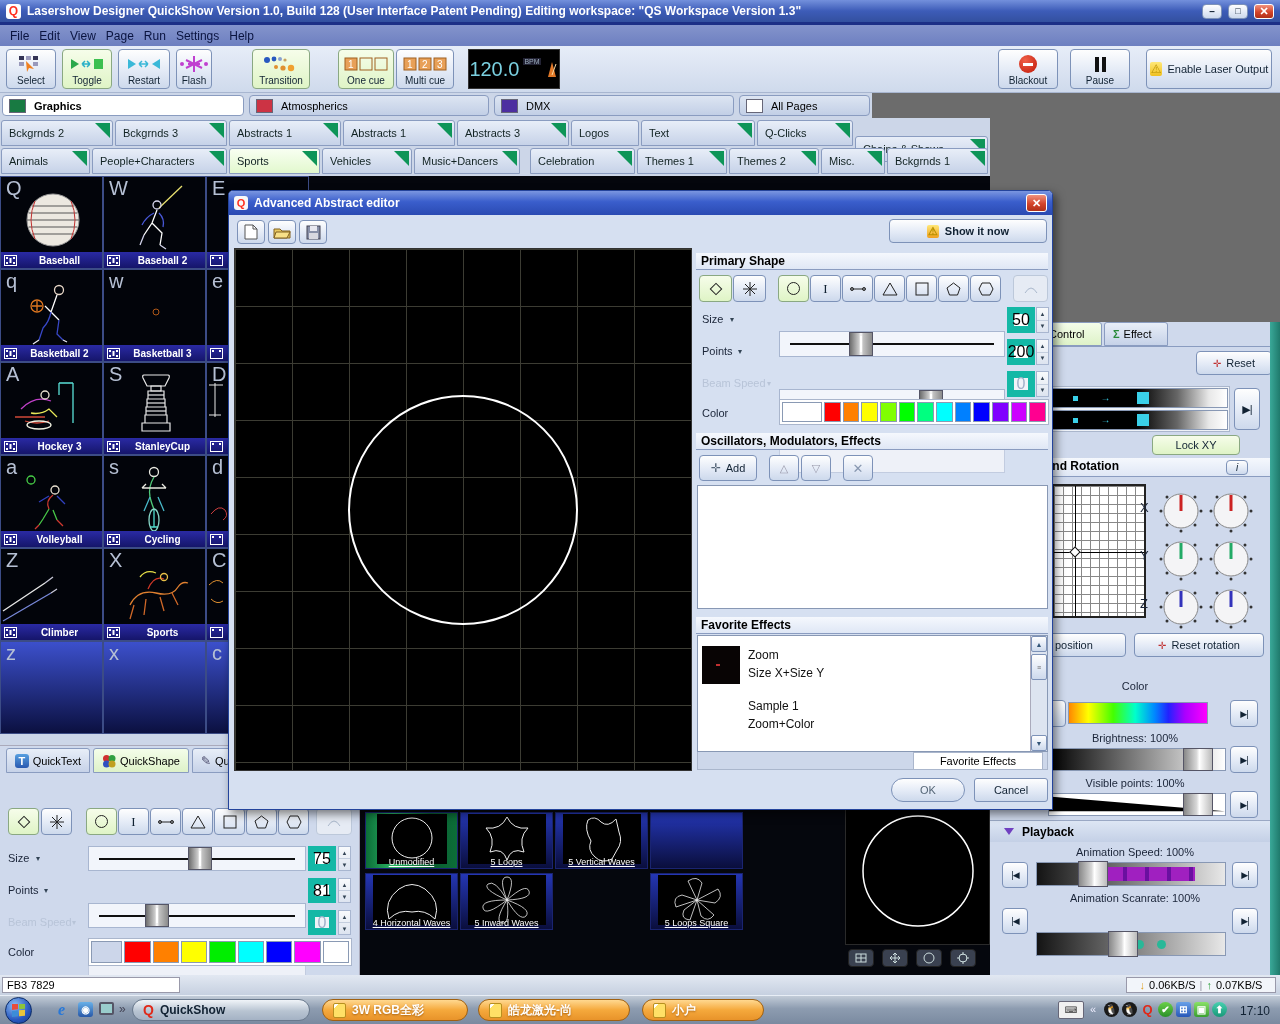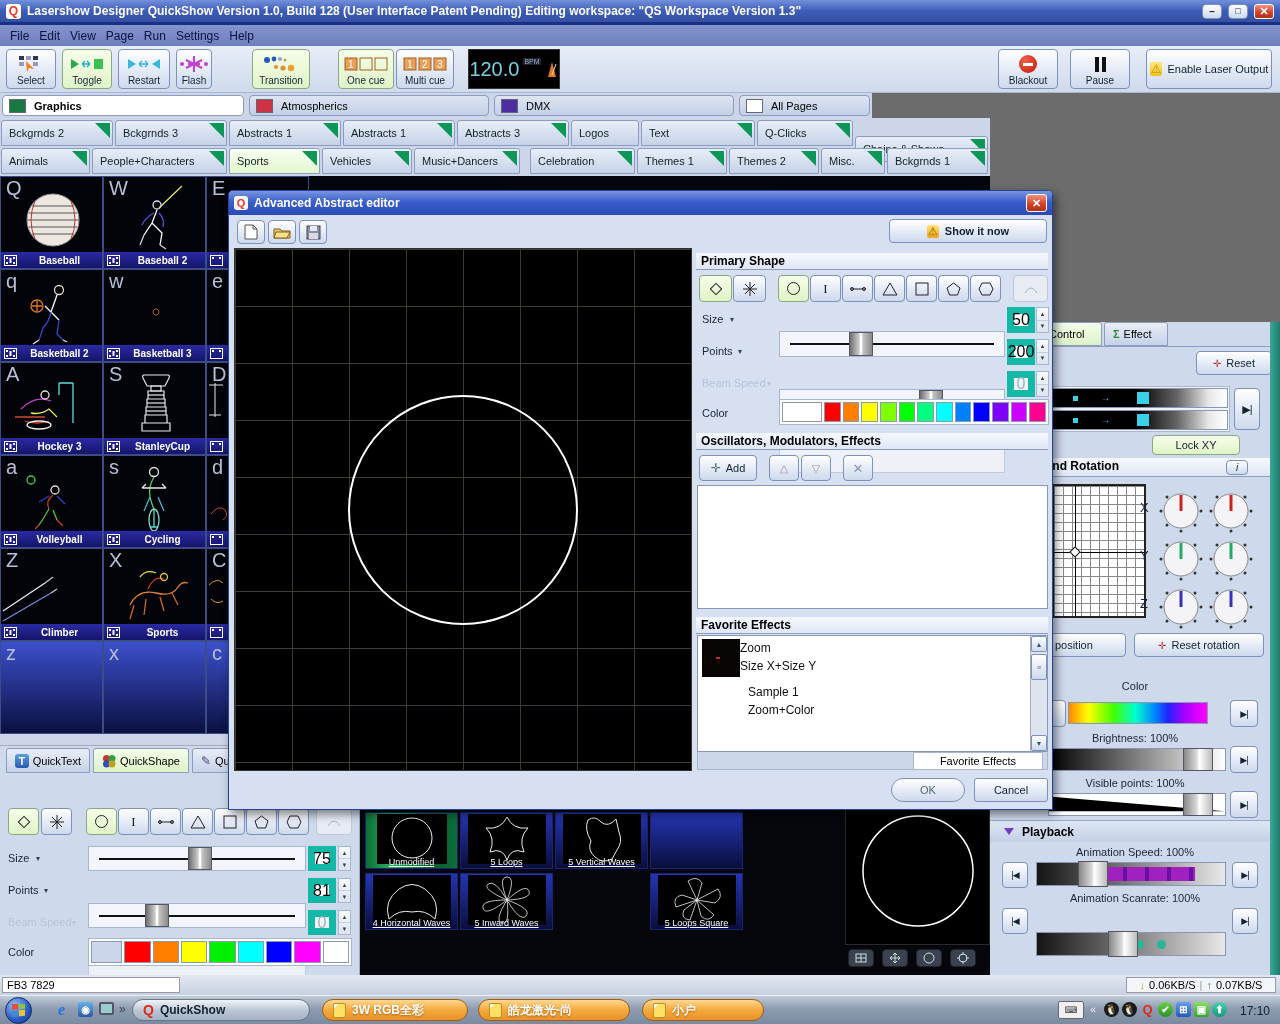--- a/index.html
+++ b/index.html
@@ -1168,21 +1168,21 @@
         <span style="color:#567;font-size:12px">✛</span>
         <span>Add</span>
       </div>
     <div class="b3 abs" style="left:540px;top:264px;width:30px;height:26px;color:#99a">△</div>
     <div class="b3 abs" style="left:572px;top:264px;width:30px;height:26px;color:#99a">▽</div>
     <div class="b3 abs" style="left:614px;top:264px;width:30px;height:26px;color:#8898b0;font-size:13px">✕</div>
     <div class="abs" style="left:468px;top:294px;width:351px;height:124px;background:#fff;border:1px solid #8898b4"></div>
 
     <div class="hdr abs" style="left:467px;top:426px;width:352px"><span>Favorite Effects</span></div>
     <div class="abs" style="left:468px;top:444px;width:351px;height:117px;background:#fff;border:1px solid #8898b4;overflow:hidden">
-      <div style="display:flex;padding:3px 4px">
+      <div style="display:flex;gap:8px;padding:10px 4px">
         <span style="width:38px;height:38px;background:#080404;position:relative;flex:0 0 auto">
             <span style="position:absolute;left:14px;top:18px;width:4px;height:2px;background:#c03030"></span>
           </span>
         <span style="font-size:12px;color:#111;line-height:1.5"><span>Zoom</span><br><span>Size X+Size Y</span></span>
       </div>
       <div style="display:flex;gap:8px;padding:3px 4px 3px 50px">
         <span style="font-size:12px;color:#111;line-height:1.5"><span>Sample 1</span><br><span>Zoom+Color</span></span>
       </div>
 
       <div class="abs" style="right:0;top:0;width:17px;height:115px;background:#dde4f0;border-left:1px solid #aab">

